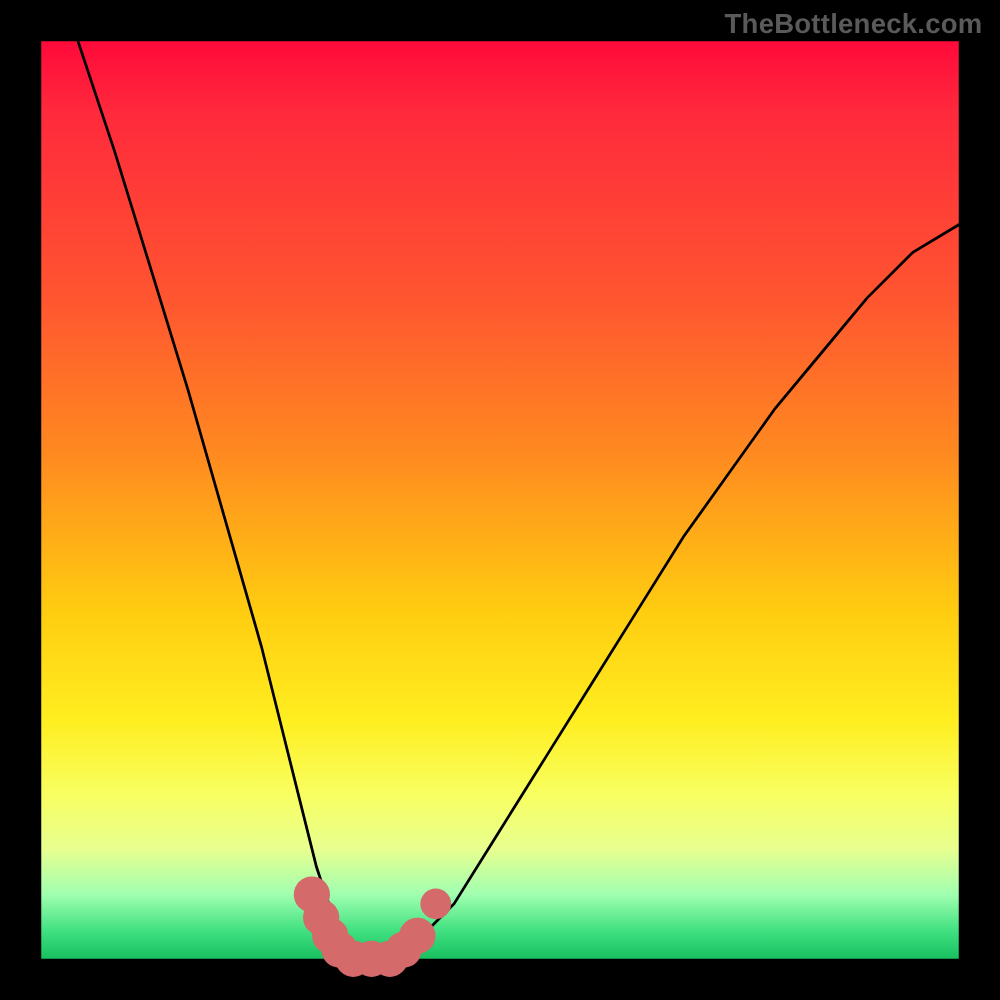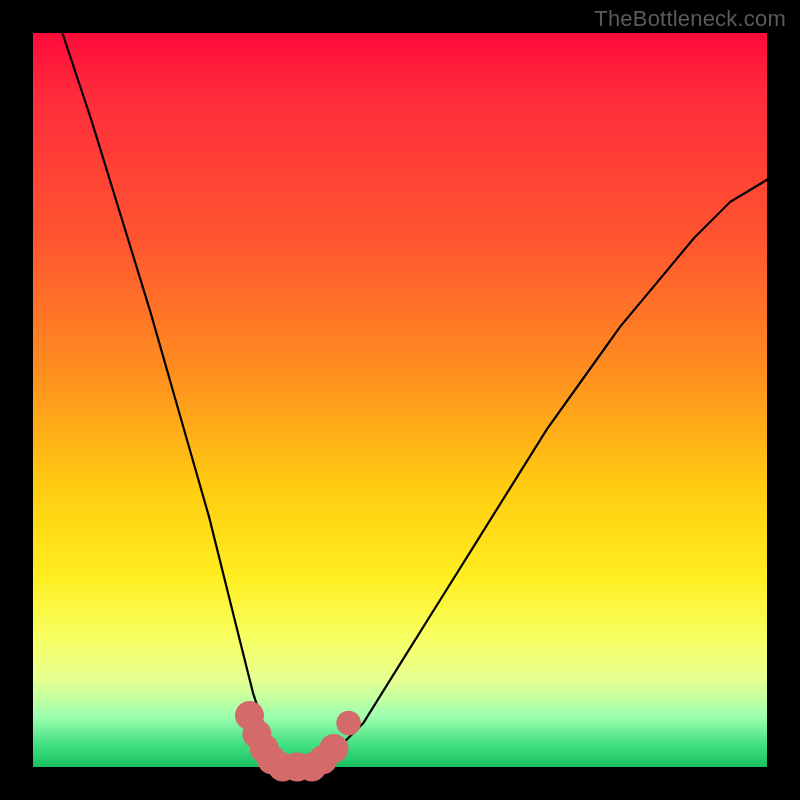--- a/index.html
+++ b/index.html
@@ -41,21 +41,21 @@
       #18c060 100%
     );
   }
   .watermark {
     position: absolute;
     top: 6px;
     right: 14px;
     color: #5a5a5a;
     font-size: 22px;
     letter-spacing: 0.2px;
-    font-weight: 400;
+    font-weight: 700;
   }
   svg.curves {
     position: absolute;
     left: 0;
     top: 0;
     width: 734px;
     height: 734px;
     overflow: visible;
   }
 </style>

